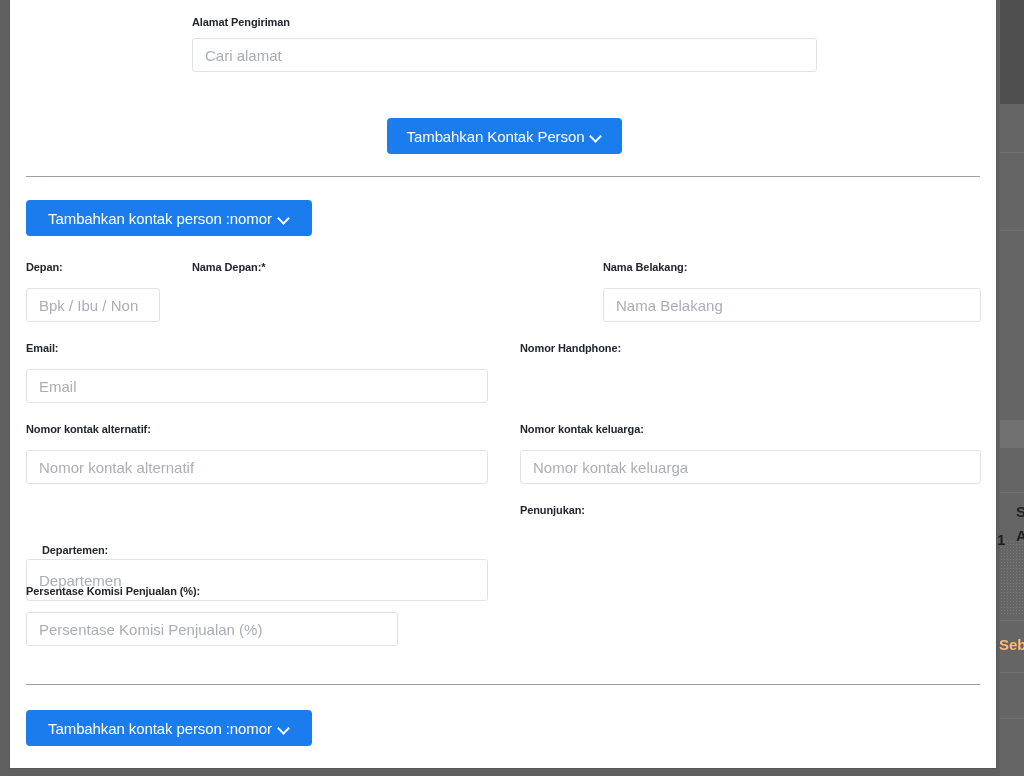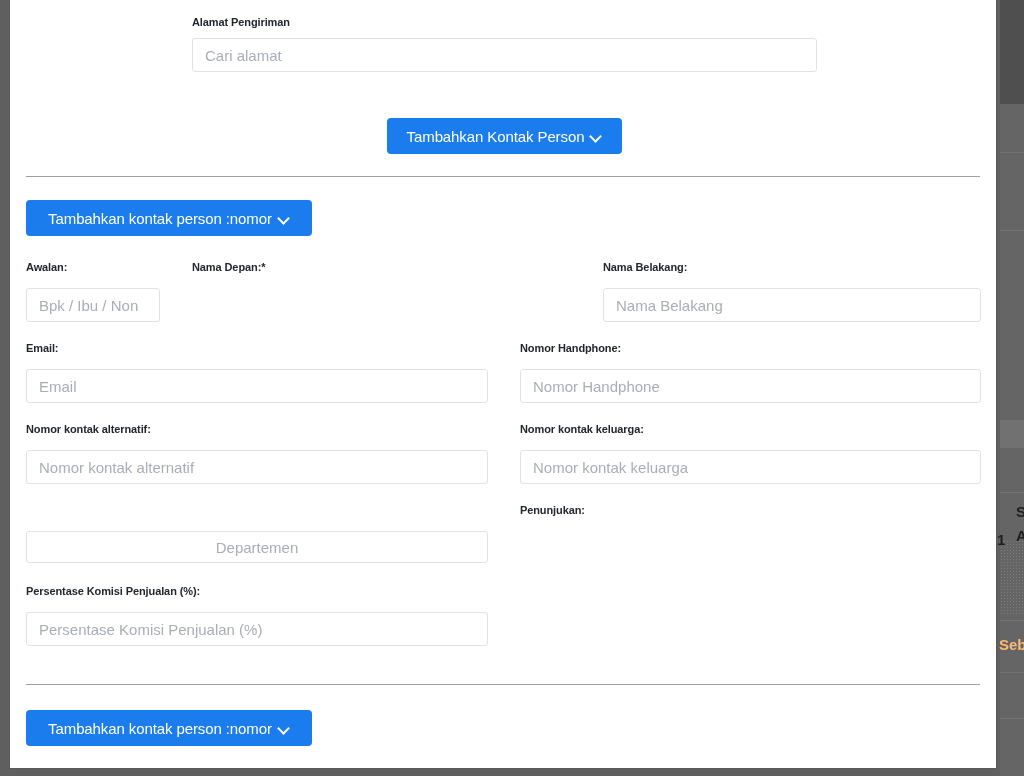--- a/index.html
+++ b/index.html
@@ -182,47 +182,46 @@
       <span class="caret"></span>
     </button>
 
     <div class="hr" style="left:16px; top:176px; width:954px;"></div>
 
     <button class="btn-blue" style="left:16px; top:200px; width:286px; height:36px;">
       <span>Tambahkan kontak person :nomor</span>
       <span class="caret"></span>
     </button>
 
-    <div class="section-label" style="left:16px; top:261px;">Awalan:</div>
+    <div class="section-label" style="left:16px; top:261px;">Depan:</div>
     <input class="txt-input" type="text" style="left: 16px; top: 288px; width: 134px; height: 34px;" placeholder="Bpk / Ibu / Non">
 
     <div class="section-label" style="left:182px; top:261px;">Nama Depan:*</div>
 
     <div class="section-label" style="left:593px; top:261px;">Nama Belakang:</div>
     <input class="txt-input" type="text" style="left: 593px; top: 288px; width: 378px; height: 34px;" placeholder="Nama Belakang">
 
     <div class="section-label" style="left:16px; top:342px;">Email:</div>
     <input class="txt-input" type="text" style="left: 16px; top: 369px; width: 462px; height: 34px;" placeholder="Email">
 
     <div class="section-label" style="left:510px; top:342px;">Nomor Handphone:</div>
-    <input class="txt-input" type="text" style="left: 510px; top: 369px; width: 461px; height: 34px;" placeholder="Nomor Handphone">
 
     <div class="section-label" style="left:16px; top:423px;">Nomor kontak alternatif:</div>
     <input class="txt-input" type="text" style="left: 16px; top: 450px; width: 462px; height: 34px;" placeholder="Nomor kontak alternatif">
 
     <div class="section-label" style="left:510px; top:423px;">Nomor kontak keluarga:</div>
     <input class="txt-input" type="text" style="left: 510px; top: 450px; width: 461px; height: 34px;" placeholder="Nomor kontak keluarga">
 
     <div class="section-label" style="left:32px; top:504px;margin-top:40px;">Departemen:</div>
-    <input class="txt-input" type="text" style="left: 16px; top: 531px; width: 462px; height: 32px; text-align: center;" placeholder="Departemen">
+    <input class="txt-input" type="text" style="left: 16px; top: 559px; width: 462px; height: 42px;" placeholder="Departemen">
 
     <div class="section-label" style="left:510px; top:504px;">Penunjukan:</div>
 
     <div class="section-label" style="left:16px; top:585px;">Persentase Komisi Penjualan (%):</div>
-    <input class="txt-input" type="text" style="left: 16px; top: 612px; width: 462px; height: 34px;" placeholder="Persentase Komisi Penjualan (%)">
+    <input class="txt-input" type="text" style="left: 16px; top: 612px; width: 372px; height: 34px;" placeholder="Persentase Komisi Penjualan (%)">
 
 
     <div class="hr" style="left:16px; top:684px; width:954px;"></div>
 
     <button class="btn-blue" style="left:16px; top:710px; width:286px; height:36px;">
       <span>Tambahkan kontak person :nomor</span>
       <span class="caret"></span>
     </button>
 
   </div>

